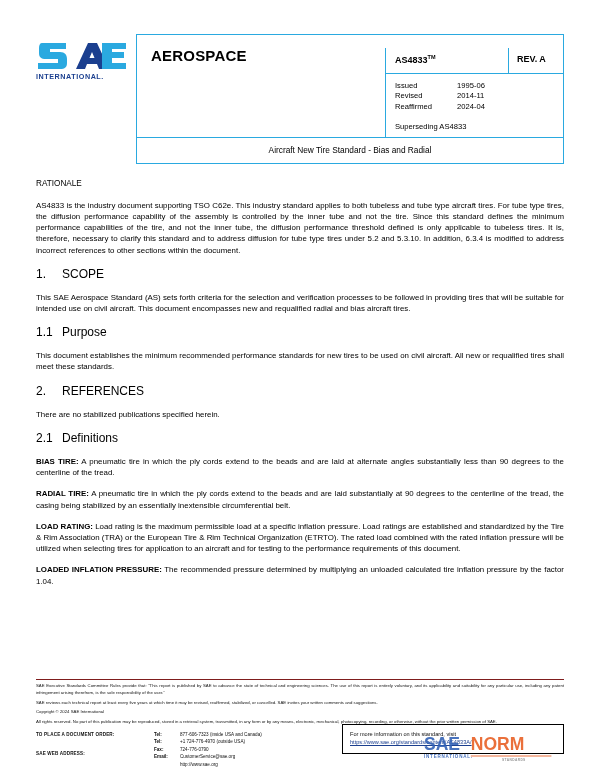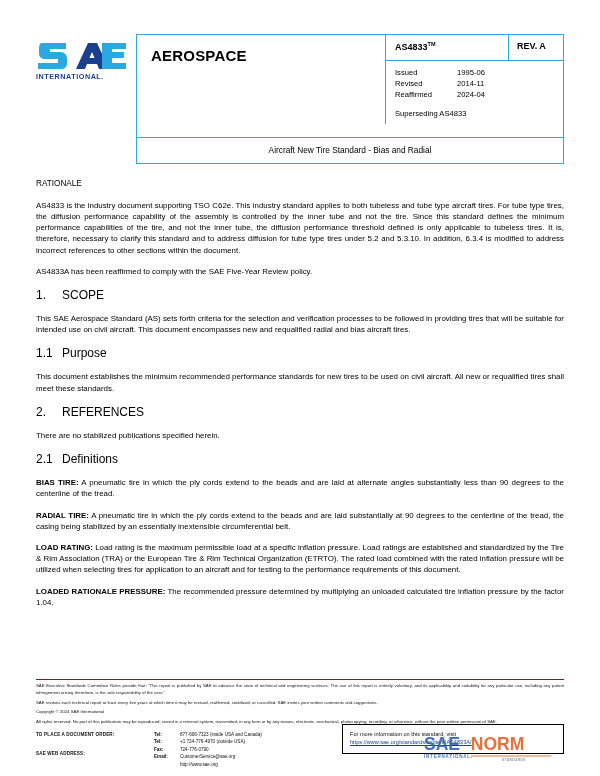--- a/index.html
+++ b/index.html
@@ -35,21 +35,21 @@
     margin-top: 1px;
     font-family: "Liberation Sans", sans-serif;
   }
 
   .hdr-box {
     flex: 1 1 auto;
     border: 1.4px solid #2aa9e0;
     display: flex;
     flex-direction: column;
   }
-  .hdr-top { display: flex; align-items: flex-start; }
+  .hdr-top { display: flex; align-items: flex-end; }
   .hdr-title-cell {
     flex: 1 1 auto;
     padding: 11px 0 0 14px;
     min-height: 102px;
   }
   .hdr-title {
     font-size: 15px;
     font-weight: bold;
     line-height: 1.28;
     letter-spacing: 0.2px;
@@ -230,21 +230,20 @@
 
       <div class="hdr-subtitle">Aircraft New Tire Standard - Bias and Radial</div>
     </div>
   </div>
 
   <div class="body">
 
     <div class="centered-heading">RATIONALE</div>
 
     <p class="para">AS4833 is the industry document supporting TSO C62e. This industry standard applies to both tubeless and tube type aircraft tires. For tube type tires, the diffusion performance capability of the assembly is controlled by the inner tube and not the tire. Since this standard defines the minimum performance capabilities of the tire, and not the inner tube, the diffusion performance threshold defined is only applicable to tubeless tires. It is, therefore, necessary to clarify this standard and to address diffusion for tube type tires under 5.2 and 5.3.10. In addition, 6.3.4 is modified to address incorrect references to other sections within the document.</p>
-    <p class="para">AS4833A has been reaffirmed to comply with the SAE Five-Year Review policy.</p>
 
     <div class="sec-head">
       <span class="num">1.</span><span>SCOPE</span>
     </div>
     <p class="para">This SAE Aerospace Standard (AS) sets forth criteria for the selection and verification processes to be followed in providing tires that will be suitable for intended use on civil aircraft. This document encompasses new and requalified radial and bias aircraft tires.</p>
 
     <div class="sec-head">
       <span class="num">1.1</span><span>Purpose</span>
     </div>
     <p class="para">This document establishes the minimum recommended performance standards for new tires to be used on civil aircraft. All new or requalified tires shall meet these standards.</p>
@@ -257,21 +256,21 @@
     <div class="sec-head">
       <span class="num">2.1</span><span>Definitions</span>
     </div>
 
     <p class="para"><span class="b">BIAS TIRE:</span><span> A pneumatic tire in which the ply cords extend to the beads and are laid at alternate angles substantially less than 90 degrees to the centerline of the tread.</span></p>
 
     <p class="para"><span class="b">RADIAL TIRE:</span><span> A pneumatic tire in which the ply cords extend to the beads and are laid substantially at 90 degrees to the centerline of the tread, the casing being stabilized by an essentially inextensible circumferential belt.</span></p>
 
     <p class="para"><span class="b">LOAD RATING:</span><span> Load rating is the maximum permissible load at a specific inflation pressure. Load ratings are established and standardized by the Tire &amp; Rim Association (TRA) or the European Tire &amp; Rim Technical Organization (ETRTO). The rated load combined with the rated inflation pressure will be utilized when selecting tires for application to an aircraft and for testing to the performance requirements of this document.</span></p>
 
-    <p class="para"><span class="b">LOADED RATIONALE PRESSURE:</span><span> The recommended pressure determined by multiplying an unloaded calculated tire inflation pressure by the factor 1.04.</span></p>
+    <p class="para"><span class="b">LOADED INFLATION PRESSURE:</span><span> The recommended pressure determined by multiplying an unloaded calculated tire inflation pressure by the factor 1.04.</span></p>
   </div>
 
   <div class="footer">
     <p>SAE Executive Standards Committee Rules provide that: “This report is published by SAE to advance the state of technical and engineering sciences. The use of this report is entirely voluntary, and its applicability and suitability for any particular use, including any patent infringement arising therefrom, is the sole responsibility of the user.”</p>
     <p>SAE reviews each technical report at least every five years at which time it may be revised, reaffirmed, stabilized, or cancelled. SAE invites your written comments and suggestions.</p>
     <p class="copy">Copyright © 2024 SAE International</p>
     <p>All rights reserved. No part of this publication may be reproduced, stored in a retrieval system, transmitted, in any form or by any means, electronic, mechanical, photocopying, recording, or otherwise, without the prior written permission of SAE.</p>
 
     <div class="contact">
       <div class="contact-left">

